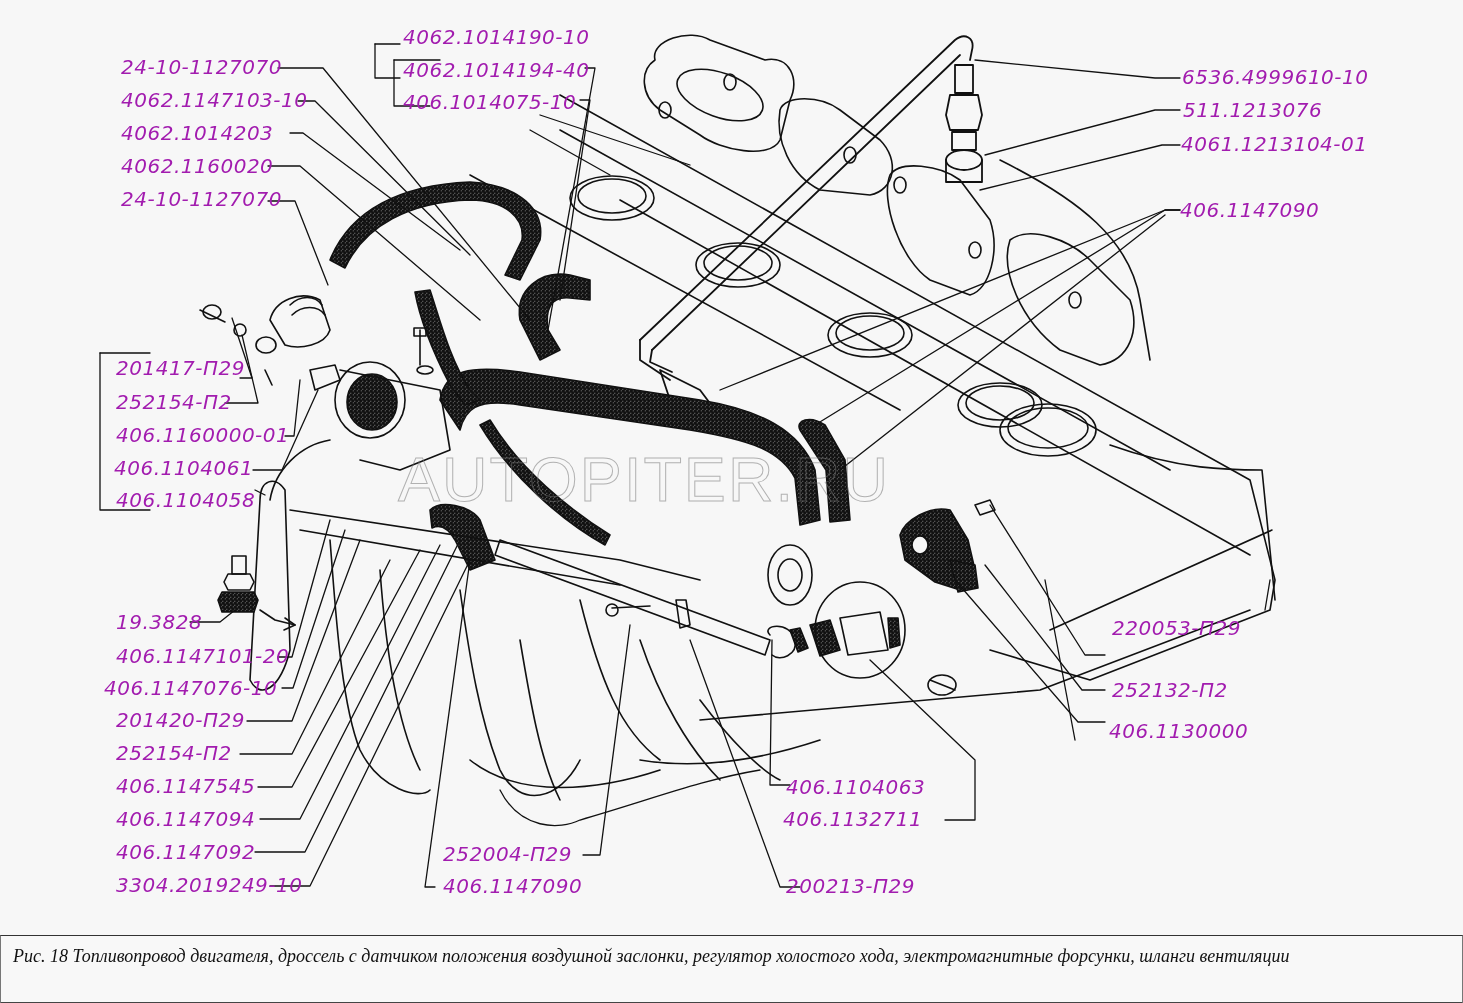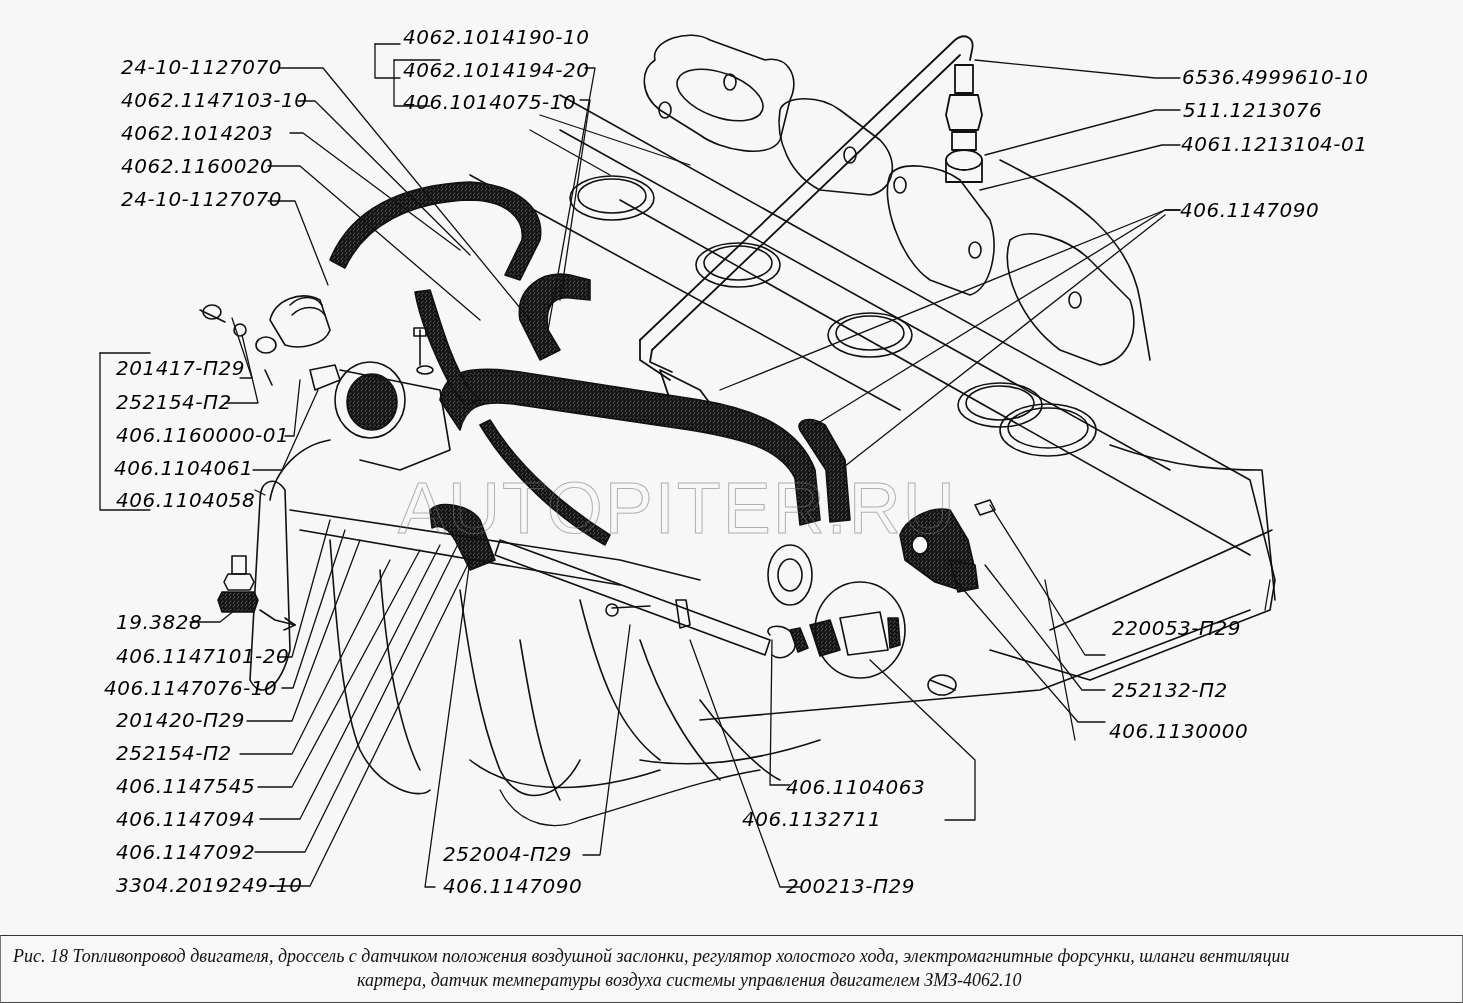--- a/index.html
+++ b/index.html
@@ -5,43 +5,43 @@
     html, body { margin: 0; padding: 0; background: #f7f7f7; }
     body { width: 1463px; height: 1003px; position: relative; overflow: hidden; font-family: "DejaVu Sans", sans-serif; }
     #canvas { position: absolute; left: 0; top: 0; width: 1463px; height: 1003px; }
     svg.drawing { position: absolute; left: 0; top: 0; width: 1463px; height: 1003px; }
     .lbl {
       position: absolute;
       font-family: "DejaVu Sans", sans-serif;
       font-style: oblique;
       font-size: 20px;
       letter-spacing: 0.5px;
-      color: #000000;
+      color: #a21caf;
       white-space: nowrap;
       line-height: 22px;
       cursor: pointer;
     }
     .caption-box {
       position: absolute; left: 0; top: 935px; width: 1461px; height: 66px;
       border-top: 1px solid #333; border-left: 1px solid #777; border-right: 1px solid #777;
       border-bottom: 3px solid #444;
       background: #f8f8f8;
     }
     .caption-line {
       position: absolute;
       font-family: "Liberation Serif", "DejaVu Serif", serif;
       font-style: italic;
       font-size: 18px;
       color: #111;
       white-space: nowrap;
     }
     .watermark {
-      position: absolute; left: 398px; top: 467px;
+      position: absolute; left: 398px; top: 443px;
       font-family: "Liberation Sans", sans-serif;
-      font-size: 72px; letter-spacing: 2px;
+      font-size: 63px; letter-spacing: 2px;
       color: transparent;
       -webkit-text-stroke: 1px rgba(120,120,120,0.55);
       pointer-events: none;
     }
   </style>
 </head>
 <body>
 
 <div id="canvas">
 
@@ -235,21 +235,21 @@
       <path d="M1105 690 L1082 690 L985 565"></path>
       <path d="M1105 722 L1078 722 L955 580"></path>
       <path d="M1045 580 L1075 740"></path>
       <path d="M1270 580 L1265 610"></path>
     </g>
   </svg>
 
   <div class="watermark">AUTOPITER.RU</div>
 
   <div class="lbl" style="left:403px;top:26px">4062.1014190-10</div>
-  <div class="lbl" style="left:403px;top:59px">4062.1014194-20</div>
+  <div class="lbl" style="left:403px;top:59px">4062.1014194-40</div>
   <div class="lbl" style="left:403px;top:91px">406.1014075-10</div>
 
   <div class="lbl" style="left:121px;top:56px">24-10-1127070</div>
   <div class="lbl" style="left:121px;top:89px">4062.1147103-10</div>
   <div class="lbl" style="left:121px;top:122px">4062.1014203</div>
   <div class="lbl" style="left:121px;top:155px">4062.1160020</div>
   <div class="lbl" style="left:121px;top:188px">24-10-1127070</div>
 
   <div class="lbl" style="left:116px;top:357px">201417-П29</div>
   <div class="lbl" style="left:116px;top:391px">252154-П2</div>
@@ -266,28 +266,27 @@
   <div class="lbl" style="left:116px;top:775px">406.1147545</div>
   <div class="lbl" style="left:116px;top:808px">406.1147094</div>
   <div class="lbl" style="left:116px;top:841px">406.1147092</div>
   <div class="lbl" style="left:116px;top:874px">3304.2019249-10</div>
 
   <div class="lbl" style="left:443px;top:843px">252004-П29</div>
   <div class="lbl" style="left:443px;top:875px">406.1147090</div>
   <div class="lbl" style="left:786px;top:875px">200213-П29</div>
 
   <div class="lbl" style="left:786px;top:776px">406.1104063</div>
-  <div class="lbl" style="left:742px;top:808px">406.1132711</div>
+  <div class="lbl" style="left:783px;top:808px">406.1132711</div>
 
   <div class="lbl" style="left:1182px;top:66px">6536.4999610-10</div>
   <div class="lbl" style="left:1183px;top:99px">511.1213076</div>
   <div class="lbl" style="left:1181px;top:133px">4061.1213104-01</div>
   <div class="lbl" style="left:1180px;top:199px">406.1147090</div>
 
   <div class="lbl" style="left:1112px;top:617px">220053-П29</div>
   <div class="lbl" style="left:1112px;top:679px">252132-П2</div>
   <div class="lbl" style="left:1109px;top:720px">406.1130000</div>
 
   <div class="caption-box">
     <div class="caption-line" style="left:12px;top:10px">Рис. 18   Топливопровод двигателя, дроссель с датчиком положения воздушной заслонки, регулятор холостого хода, электромагнитные форсунки, шланги вентиляции</div>
-    <div class="caption-line" style="left:356px;top:34px">картера, датчик температуры воздуха системы управления двигателем ЗМЗ-4062.10</div>
   </div>
 </div>
 
 </body></html>

